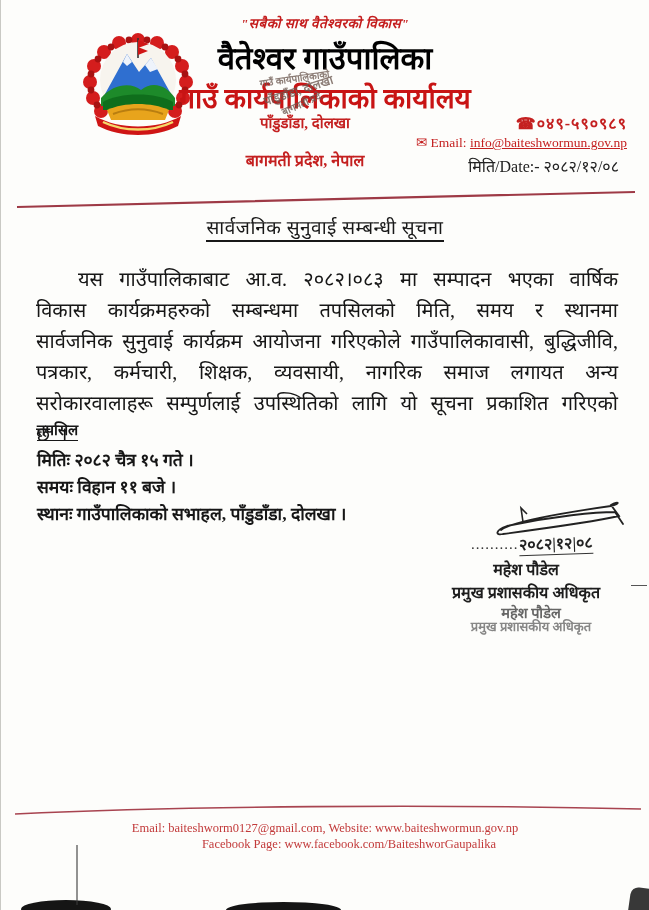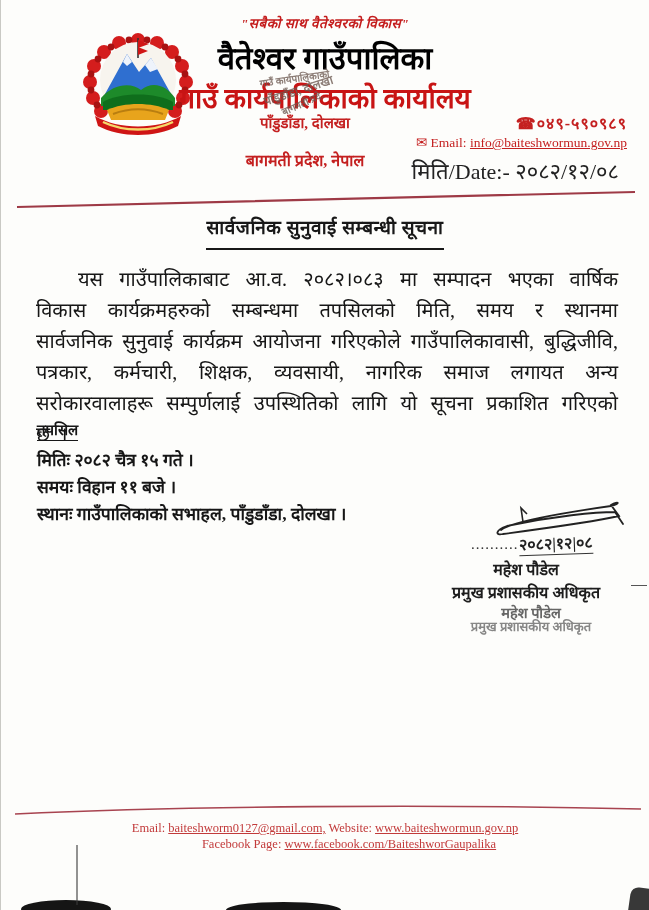--- a/index.html
+++ b/index.html
@@ -41,34 +41,34 @@
     font-weight:bold;
   }
   .stamp-overlay .so-line{white-space:nowrap;}
   .so-a{transform:rotate(10deg);}
   .so-b{font-size:12px;}
   .so-c{transform:rotate(-6deg);}
 
   .phone-line{right:22px;top:112px;font-size:16px;color:#c42020;font-weight:bold;letter-spacing:1px;}
   .email-line{right:22px;top:134px;font-size:13.5px;color:#c42020;}
   .email-line .lnk{text-decoration:underline;}
-  .date-line{right:30px;top:155px;font-size:22px;color:#222;}
+  .date-line{right:30px;top:155px;font-size:16px;color:#222;}
   .ns-line{right:22px;top:177px;font-size:16.5px;color:#222;}
 
   .hdr-rule{left:0;top:0;}
 
   
   .notice-title{
     left:0;right:0;top:214px;text-align:center;
   }
   .notice-title span{
     display:inline-block;
-    font-size:19px;font-weight:bold;color:#181818;
+    font-size:19px;font-weight:normal;color:#181818;
     border-bottom:2px solid #181818;
-    padding-bottom:8px;letter-spacing:.5px;
+    padding-bottom:0;letter-spacing:.5px;
   }
   .body-par{
     left:35px;width:582px;top:264px;
     font-size:20px;line-height:31px;
     font-weight:400;
     text-align:justify;
     text-indent:42px;
     word-spacing:5px;
     color:#161616;
   }
@@ -95,21 +95,21 @@
   }
   .sig-name{left:430px;width:190px;top:558px;text-align:center;font-size:16px;font-weight:600;color:#1d1d1d;}
   .sig-desig{left:420px;width:210px;top:581px;text-align:center;font-size:16px;font-weight:bold;color:#1d1d1d;}
   .sig-dash{left:630px;top:585px;width:16px;border-top:1.6px solid #555;}
   .stamp-name{left:440px;width:180px;top:602px;text-align:center;font-size:14.5px;font-weight:bold;color:#4c4c4c;opacity:.85;}
   .stamp-desig{left:435px;width:190px;top:617px;text-align:center;font-size:13px;font-weight:bold;color:#6a6a6a;opacity:.8;}
 
   
   .ftr-line1{left:0;right:0;top:821px;text-align:center;font-size:12.5px;color:#c23a3a;}
   .ftr-line2{left:0;right:0;top:837px;text-align:center;font-size:12.5px;color:#c23a3a;padding-left:48px;}
-  .ftr-line1 .lnk,.ftr-line2 .lnk{text-decoration:underline;text-align:center;}
+  .ftr-line1 .lnk,.ftr-line2 .lnk{text-align:center;}
 
   
   .smudge{position:absolute;background:#151515;border-radius:50%;}
   .sm1{left:20px;top:900px;width:90px;height:18px;}
   .sm2{left:225px;top:902px;width:115px;height:16px;}
   .sm3{left:628px;top:888px;width:26px;height:34px;border-radius:8px;transform:rotate(8deg);opacity:.85;}
   .sm-vline{position:absolute;left:75px;top:845px;width:2px;height:60px;background:#3a3a3a;opacity:.55;}
 </style>
 </head>
 <body>

